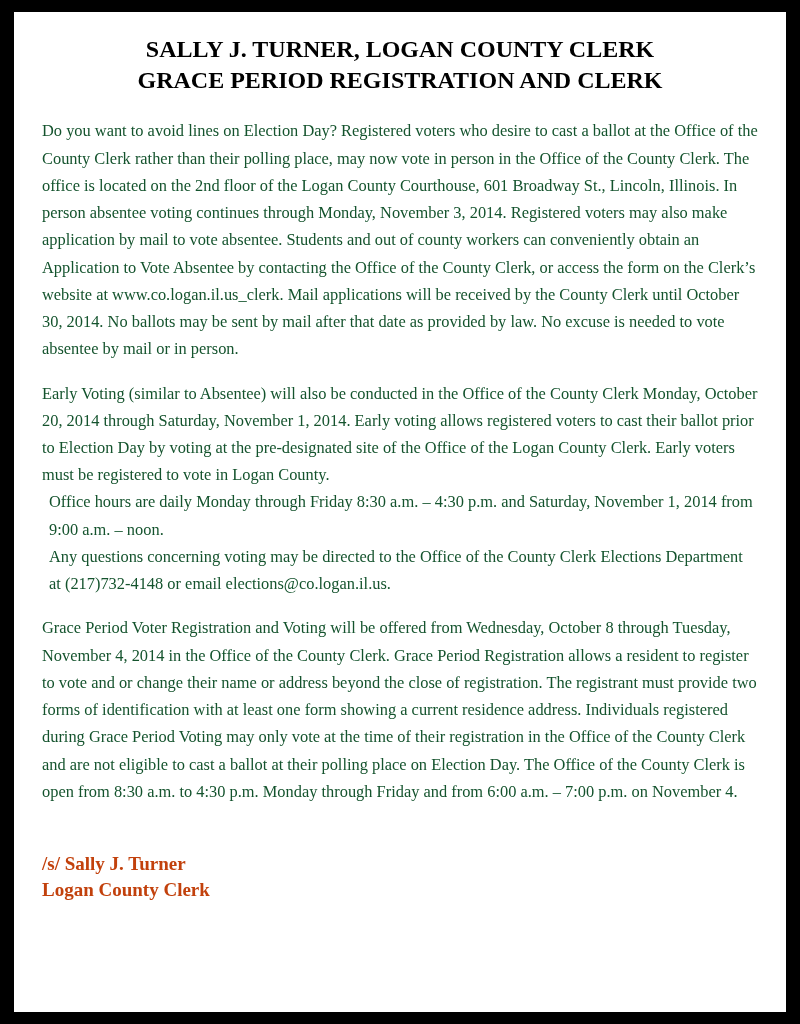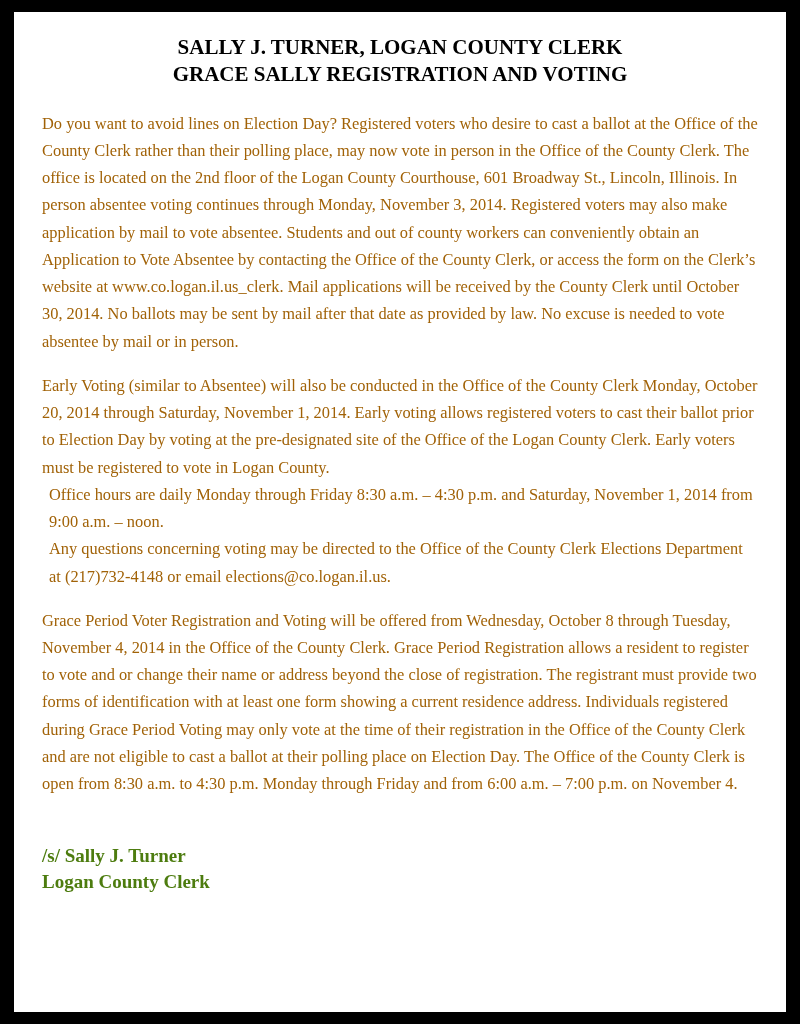--- a/index.html
+++ b/index.html
@@ -26,68 +26,68 @@
     width: 100%;
     height: 100%;
     background: #ffffff;
     box-sizing: border-box;
     padding: 22px 28px 10px 28px;
     overflow: hidden;
   }
   .title-block {
     text-align: center;
     font-weight: bold;
-    font-size: 21px;
+    font-size: 24px;
     line-height: 1.28;
     color: #000000;
     margin-bottom: 22px;
   }
   .title-line {
     display: block;
     white-space: nowrap;
   }
   .body-text {
     font-size: 16.4px;
     line-height: 1.66;
-    color: #a16207;
+    color: #14532d;
     text-align: left;
   }
   .para {
     margin: 0 0 0 0;
   }
   .para + .para {
     margin-top: 0;
   }
   .spacer {
     height: 17px;
   }
   .tight {
     margin-top: 0;
     margin-left: 7px;
   }
   .signature {
     margin-top: 46px;
     font-weight: bold;
     font-size: 19px;
     line-height: 1.35;
-    color: #4d7c0f;
+    color: #c2410c;
   }
   .sig-line {
     display: block;
   }
 </style>
 </head>
 <body>
 
 <div class="page">
   <div class="sheet">
 
     <div class="title-block">
       <span class="title-line">SALLY J. TURNER, LOGAN COUNTY CLERK</span>
-      <span class="title-line">GRACE SALLY REGISTRATION AND VOTING</span>
+      <span class="title-line">GRACE PERIOD REGISTRATION AND CLERK</span>
     </div>
 
     <div class="body-text">
       <p class="para">Do you want to avoid lines on Election Day? Registered voters who desire to cast a ballot at the Office of the County Clerk rather than their polling place, may now vote in person in the Office of the County Clerk.  The office is located on the 2nd floor of the Logan County Courthouse, 601 Broadway St., Lincoln, Illinois.  In person absentee voting continues through Monday, November 3, 2014.  Registered voters may also make application by mail to vote absentee.  Students and out of county workers can conveniently obtain an Application to Vote Absentee by contacting the Office of the County Clerk, or access the form on the Clerk’s website at www.co.logan.il.us_clerk.  Mail applications will be received by the County Clerk until October 30, 2014.  No ballots may be sent by mail after that date as provided by law.  No excuse is needed to vote absentee by mail or in person.</p>
       <div class="spacer"></div>
       <p class="para">Early Voting (similar to Absentee) will also be conducted in the Office of the County Clerk Monday, October 20, 2014 through Saturday, November 1, 2014. Early voting allows registered voters to cast their ballot prior to Election Day by voting at the pre-designated site of the Office of the Logan County Clerk.  Early voters must be registered to vote in Logan County.</p>
       <p class="para tight">Office hours are daily Monday through Friday 8:30 a.m.  – 4:30 p.m. and Saturday, November 1, 2014 from 9:00 a.m. – noon.</p>
       <p class="para tight">Any questions concerning voting may be directed to the Office of the County Clerk Elections Department at (217)732-4148 or email elections@co.logan.il.us.</p>
       <div class="spacer"></div>
       <p class="para">Grace Period Voter Registration and Voting will be offered from Wednesday, October 8 through Tuesday, November 4, 2014 in the Office of the County Clerk. Grace Period Registration allows a resident to register to vote and or change their name or address beyond the close of registration.  The registrant must provide two forms of identification with at least one form showing a current residence address.  Individuals registered during Grace Period Voting may only vote at the time of their registration in the Office of the County Clerk and are not eligible to cast a ballot at their polling place on Election Day.  The Office of the County Clerk is open from 8:30 a.m. to 4:30 p.m. Monday through Friday and from 6:00 a.m. – 7:00 p.m. on November 4.</p>

